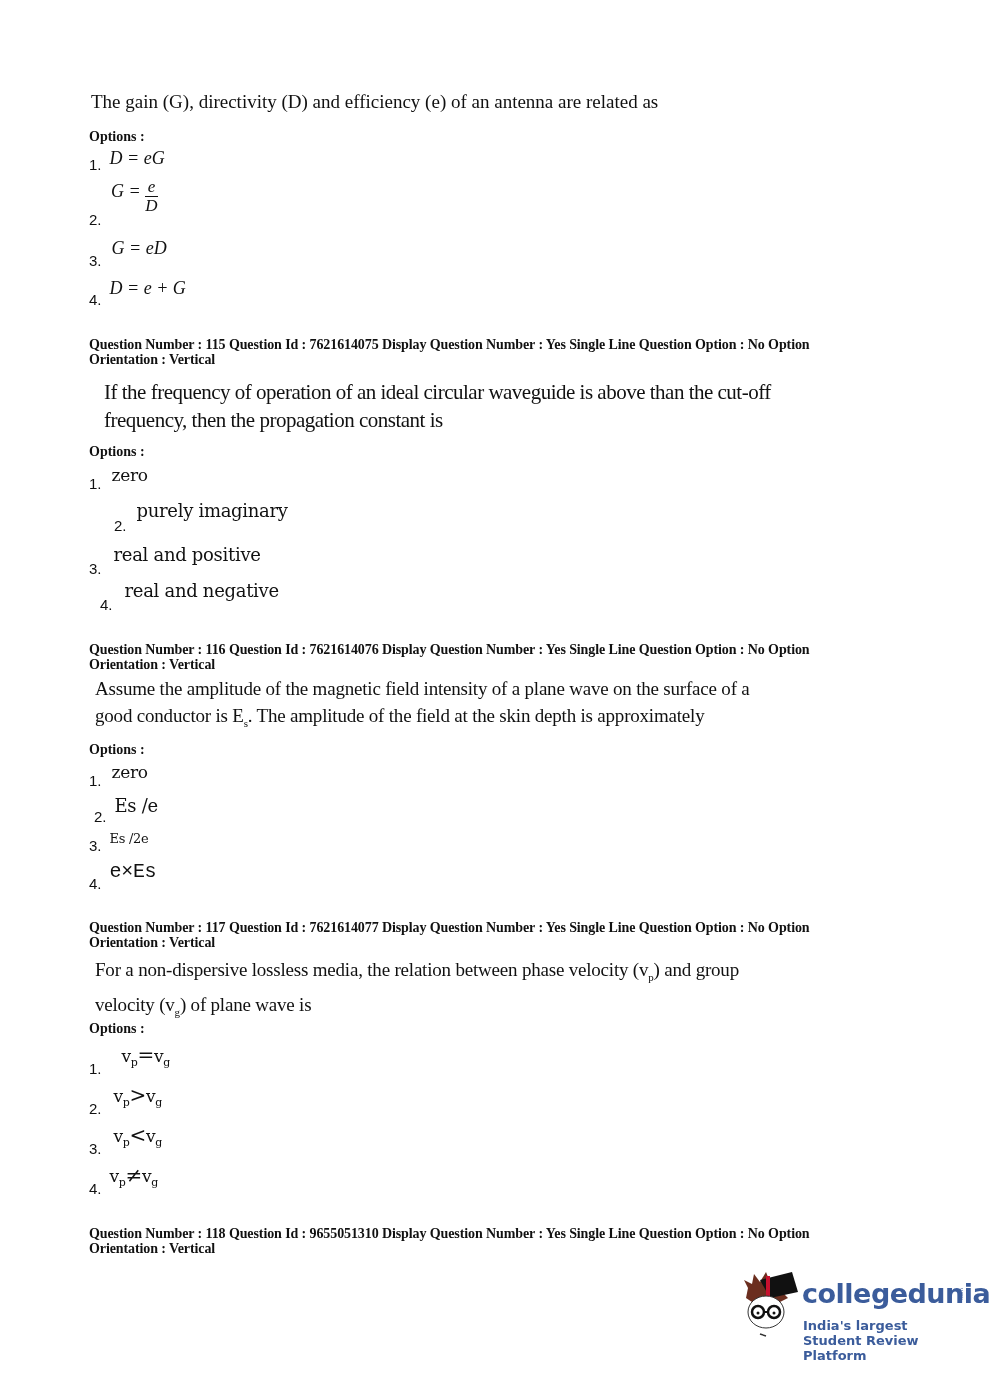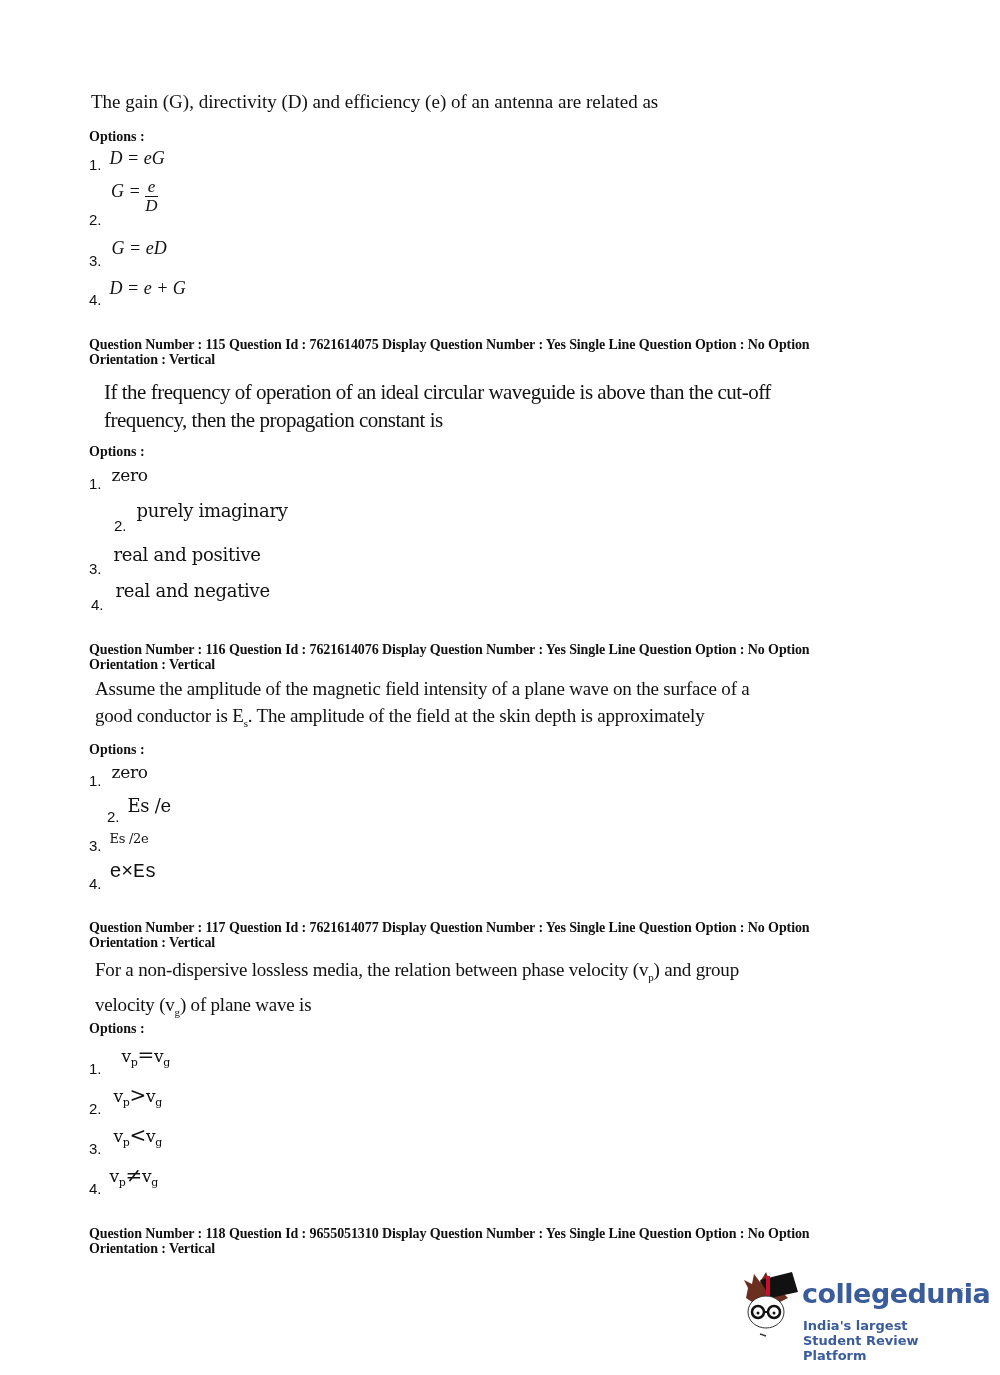--- a/index.html
+++ b/index.html
@@ -63,40 +63,40 @@
   <span class="optxt" style="margin-left:6px;">zero</span>
 </div>
 <div class="abs" style="left:89px; top:500px;margin-left:25px;">
   <span class="num" style="position:relative; top:14px;">2.</span>
   <span class="optxt" style="margin-left:6px; font-size:18px;">purely imaginary</span>
 </div>
 <div class="abs" style="left:89px; top:544px;">
   <span class="num" style="position:relative; top:13px;">3.</span>
   <span class="optxt" style="margin-left:8px; font-size:18px;">real and positive</span>
 </div>
-<div class="abs" style="left:91px; top:580px;">
+<div class="abs" style="left:100px; top:580px;">
   <span class="num" style="position:relative; top:13px;">4.</span>
   <span class="optxt" style="margin-left:8px; font-size:18px;">real and negative</span>
 </div>
 
 <div class="abs meta" style="left:89px; top:642px;">
   <div>Question Number : 116  Question Id : 7621614076  Display Question Number : Yes  Single Line Question Option : No  Option</div>
   <div>Orientation : Vertical</div>
 </div>
 <div class="abs stem" style="left:95px; top:675px; letter-spacing:-0.2px;">
   <div>Assume the amplitude of the magnetic field intensity of a plane wave on the surface of a</div>
   <div><span>good conductor is E</span><sub>s</sub><span>.  The amplitude of the field at the skin depth is approximately</span></div>
 </div>
 <div class="abs opt-hdr" style="left:89px; top:742px;">Options :</div>
 
 <div class="abs" style="left:89px; top:762px;">
   <span class="num" style="position:relative; top:8px;">1.</span>
   <span class="optxt" style="margin-left:6px;">zero</span>
 </div>
-<div class="abs" style="left:107px; top:795px;">
+<div class="abs" style="left:94px; top:795px;">
   <span class="num" style="position:relative; top:10px;">2.</span>
   <span class="optxt" style="margin-left:4px; font-size:18px;">Es /e</span>
 </div>
 <div class="abs" style="left:89px; top:829px;">
   <span class="num" style="position:relative; top:8px;">3.</span>
   <span class="optxt" style="margin-left:4px; font-size:13px;">Es /2e</span>
 </div>
 <div class="abs" style="left:89px; top:860px;">
   <span class="num" style="position:relative; top:12px;">4.</span>
   <span class="optxt" style="margin-left:4px; font-size:20px;font-family:Liberation Mono, monospace;">e×Es</span>

